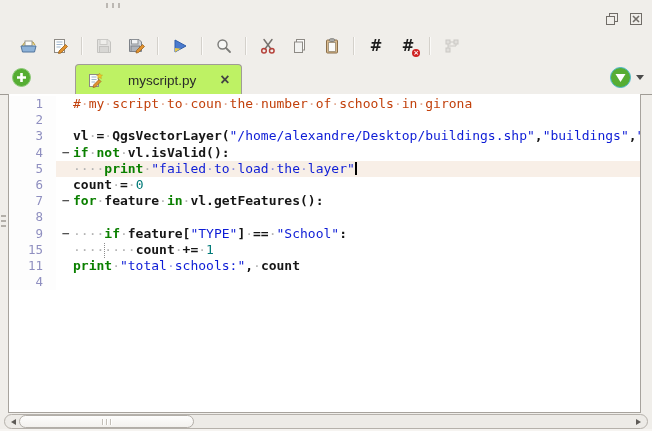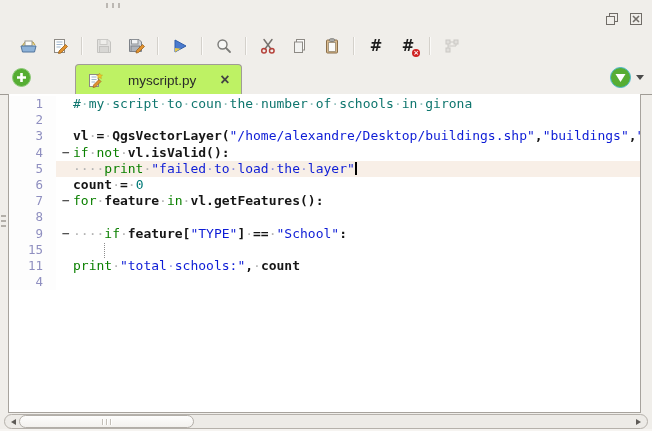--- a/index.html
+++ b/index.html
@@ -39,26 +39,26 @@
                 border:1px solid #a7a39d;border-top:none;box-sizing:border-box;overflow:hidden;}
   .code-lines{position:absolute;left:0;top:2px;right:0;}
   .code-row{display:flex;height:16.2px;line-height:16.2px;}
   .ln{flex:none;width:47px;box-sizing:border-box;text-align:right;padding-right:13px;
       font-family:"DejaVu Sans Mono",monospace;font-size:12.5px;color:#8f8fc0;background:#fdfdfd;}
   .row-rest{flex:1;position:relative;white-space:pre;font-family:"DejaVu Sans Mono",monospace;
             font-size:13px;color:#161616;padding-left:17px;box-sizing:border-box;overflow:hidden;}
   .code-row.current .row-rest{background:#f8efe7;}
   .fold{position:absolute;left:6px;top:0;color:#2e2e2e;font-size:13px;}
   .guide{position:absolute;left:48px;top:-3px;height:21px;border-left:1px dotted #8c8c8c;}
-  .tok-kw{color:#0b8000;font-weight:normal;}
+  .tok-kw{color:#0b8000;font-weight:bold;}
   .tok-str{color:#0d1cd6;}
   .tok-num{color:#007a78;}
   .tok-op{font-weight:bold;color:#141414;}
   .tok-txt{color:#161616;font-weight:bold;}
-  .tok-com{color:#0f766e;}
+  .tok-com{color:#c2410c;}
   .tok-ws{color:#b3b3b3;}
   .ws-dots{opacity:.45;}
   .caret{display:inline-block;width:2px;height:13px;background:#000;vertical-align:-2px;}
 
   
   .splitter-grip{position:absolute;left:1px;top:215px;display:flex;flex-direction:column;gap:3px;}
   .splitter-grip i{display:block;width:5px;height:2px;background:#b3afa9;}
 
   
   .hscroll{position:absolute;left:4px;right:4px;top:414px;height:15px;box-sizing:border-box;
@@ -242,21 +242,21 @@
         <div class="code-row">
           <div class="ln">8</div>
           <div class="row-rest"><span class="code"></span></div>
         </div>
         <div class="code-row">
           <div class="ln">9</div>
           <div class="row-rest"><span class="fold">−</span><span class="code"><span class="tok-ws">····</span><span class="tok-kw">if</span><span class="tok-ws">·</span><span class="tok-txt">feature</span><span class="tok-op">[</span><span class="tok-str">"TYPE"</span><span class="tok-op">]</span><span class="tok-ws">·</span><span class="tok-op">==</span><span class="tok-ws">·</span><span class="tok-str">"School"</span><span class="tok-op">:</span></span></div>
         </div>
         <div class="code-row">
           <div class="ln">15</div>
-          <div class="row-rest"><span class="guide"></span></div>
+          <div class="row-rest"><span class="guide"></span><span class="code"><span class="tok-ws">········</span><span class="tok-txt">count</span><span class="tok-ws">·</span><span class="tok-op">+=</span><span class="tok-ws">·</span><span class="tok-num">1</span></span></div>
         </div>
         <div class="code-row">
           <div class="ln">11</div>
           <div class="row-rest"><span class="code"><span class="tok-kw">print</span><span class="tok-ws">·</span><span class="tok-str">"total<span class="ws-dots">·</span>schools:"</span><span class="tok-op">,</span><span class="tok-ws">·</span><span class="tok-txt">count</span></span></div>
         </div>
         <div class="code-row">
           <div class="ln">4</div>
           <div class="row-rest"><span class="code"></span></div>
         </div>
       </div>

